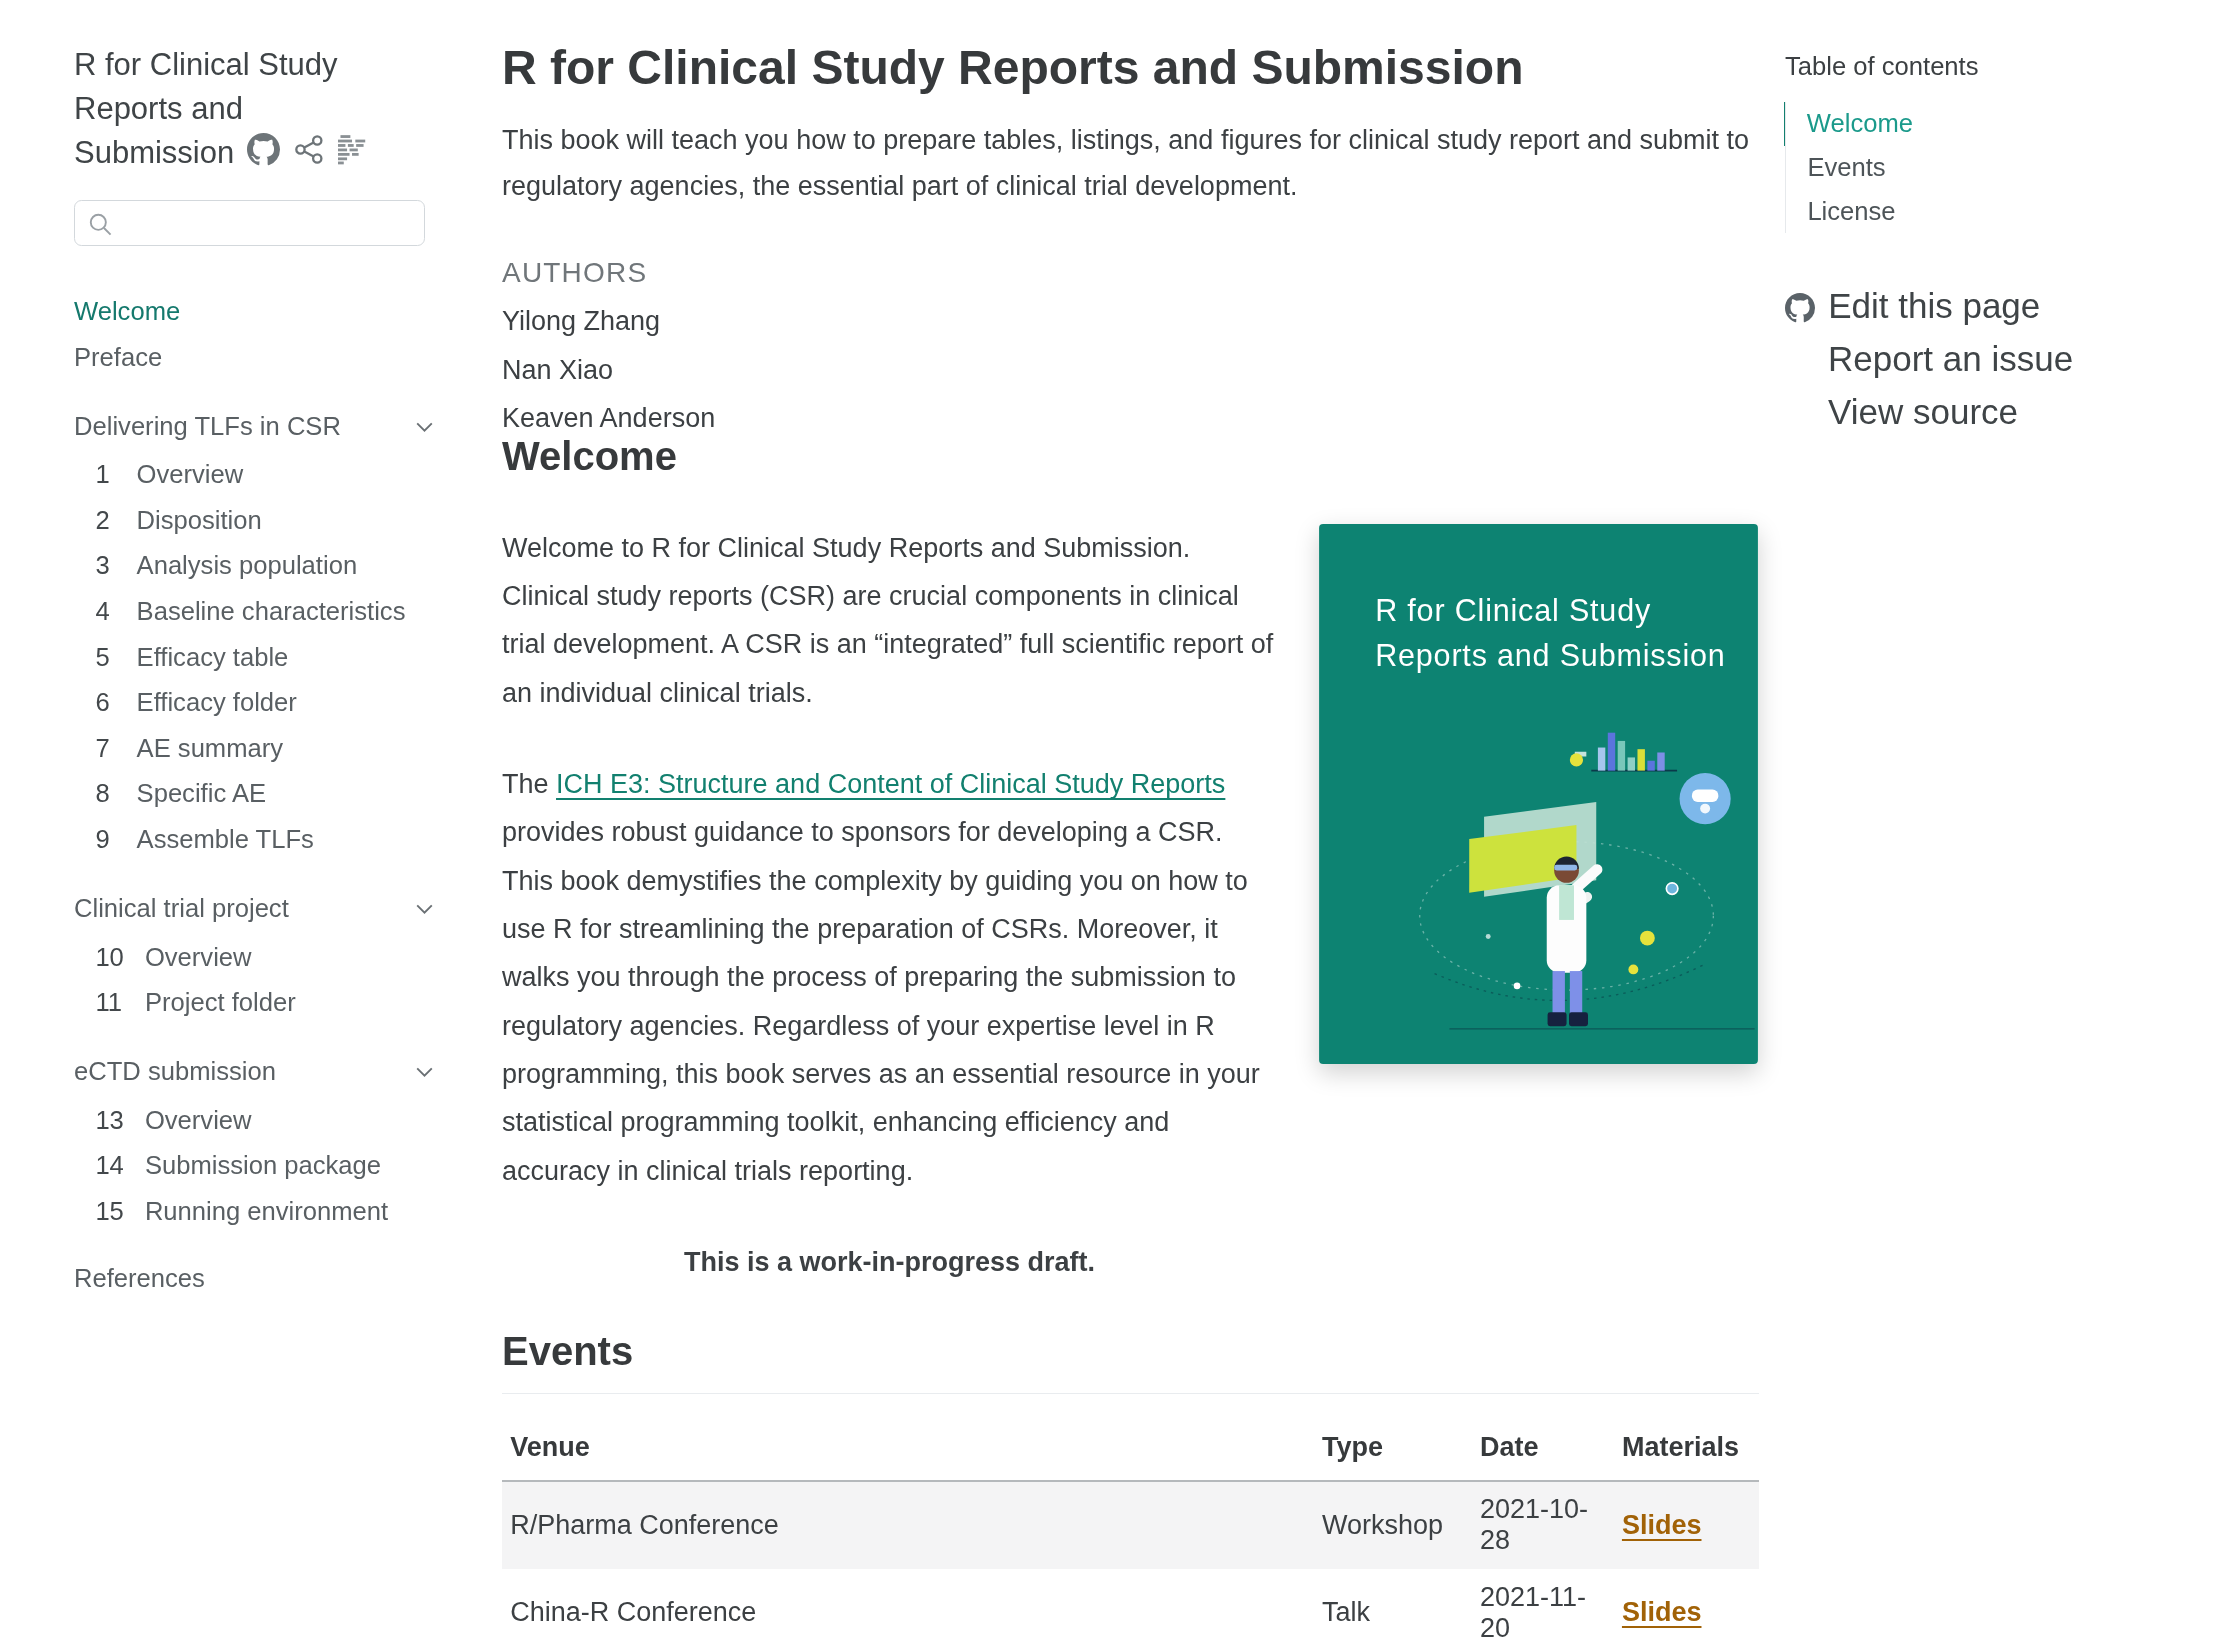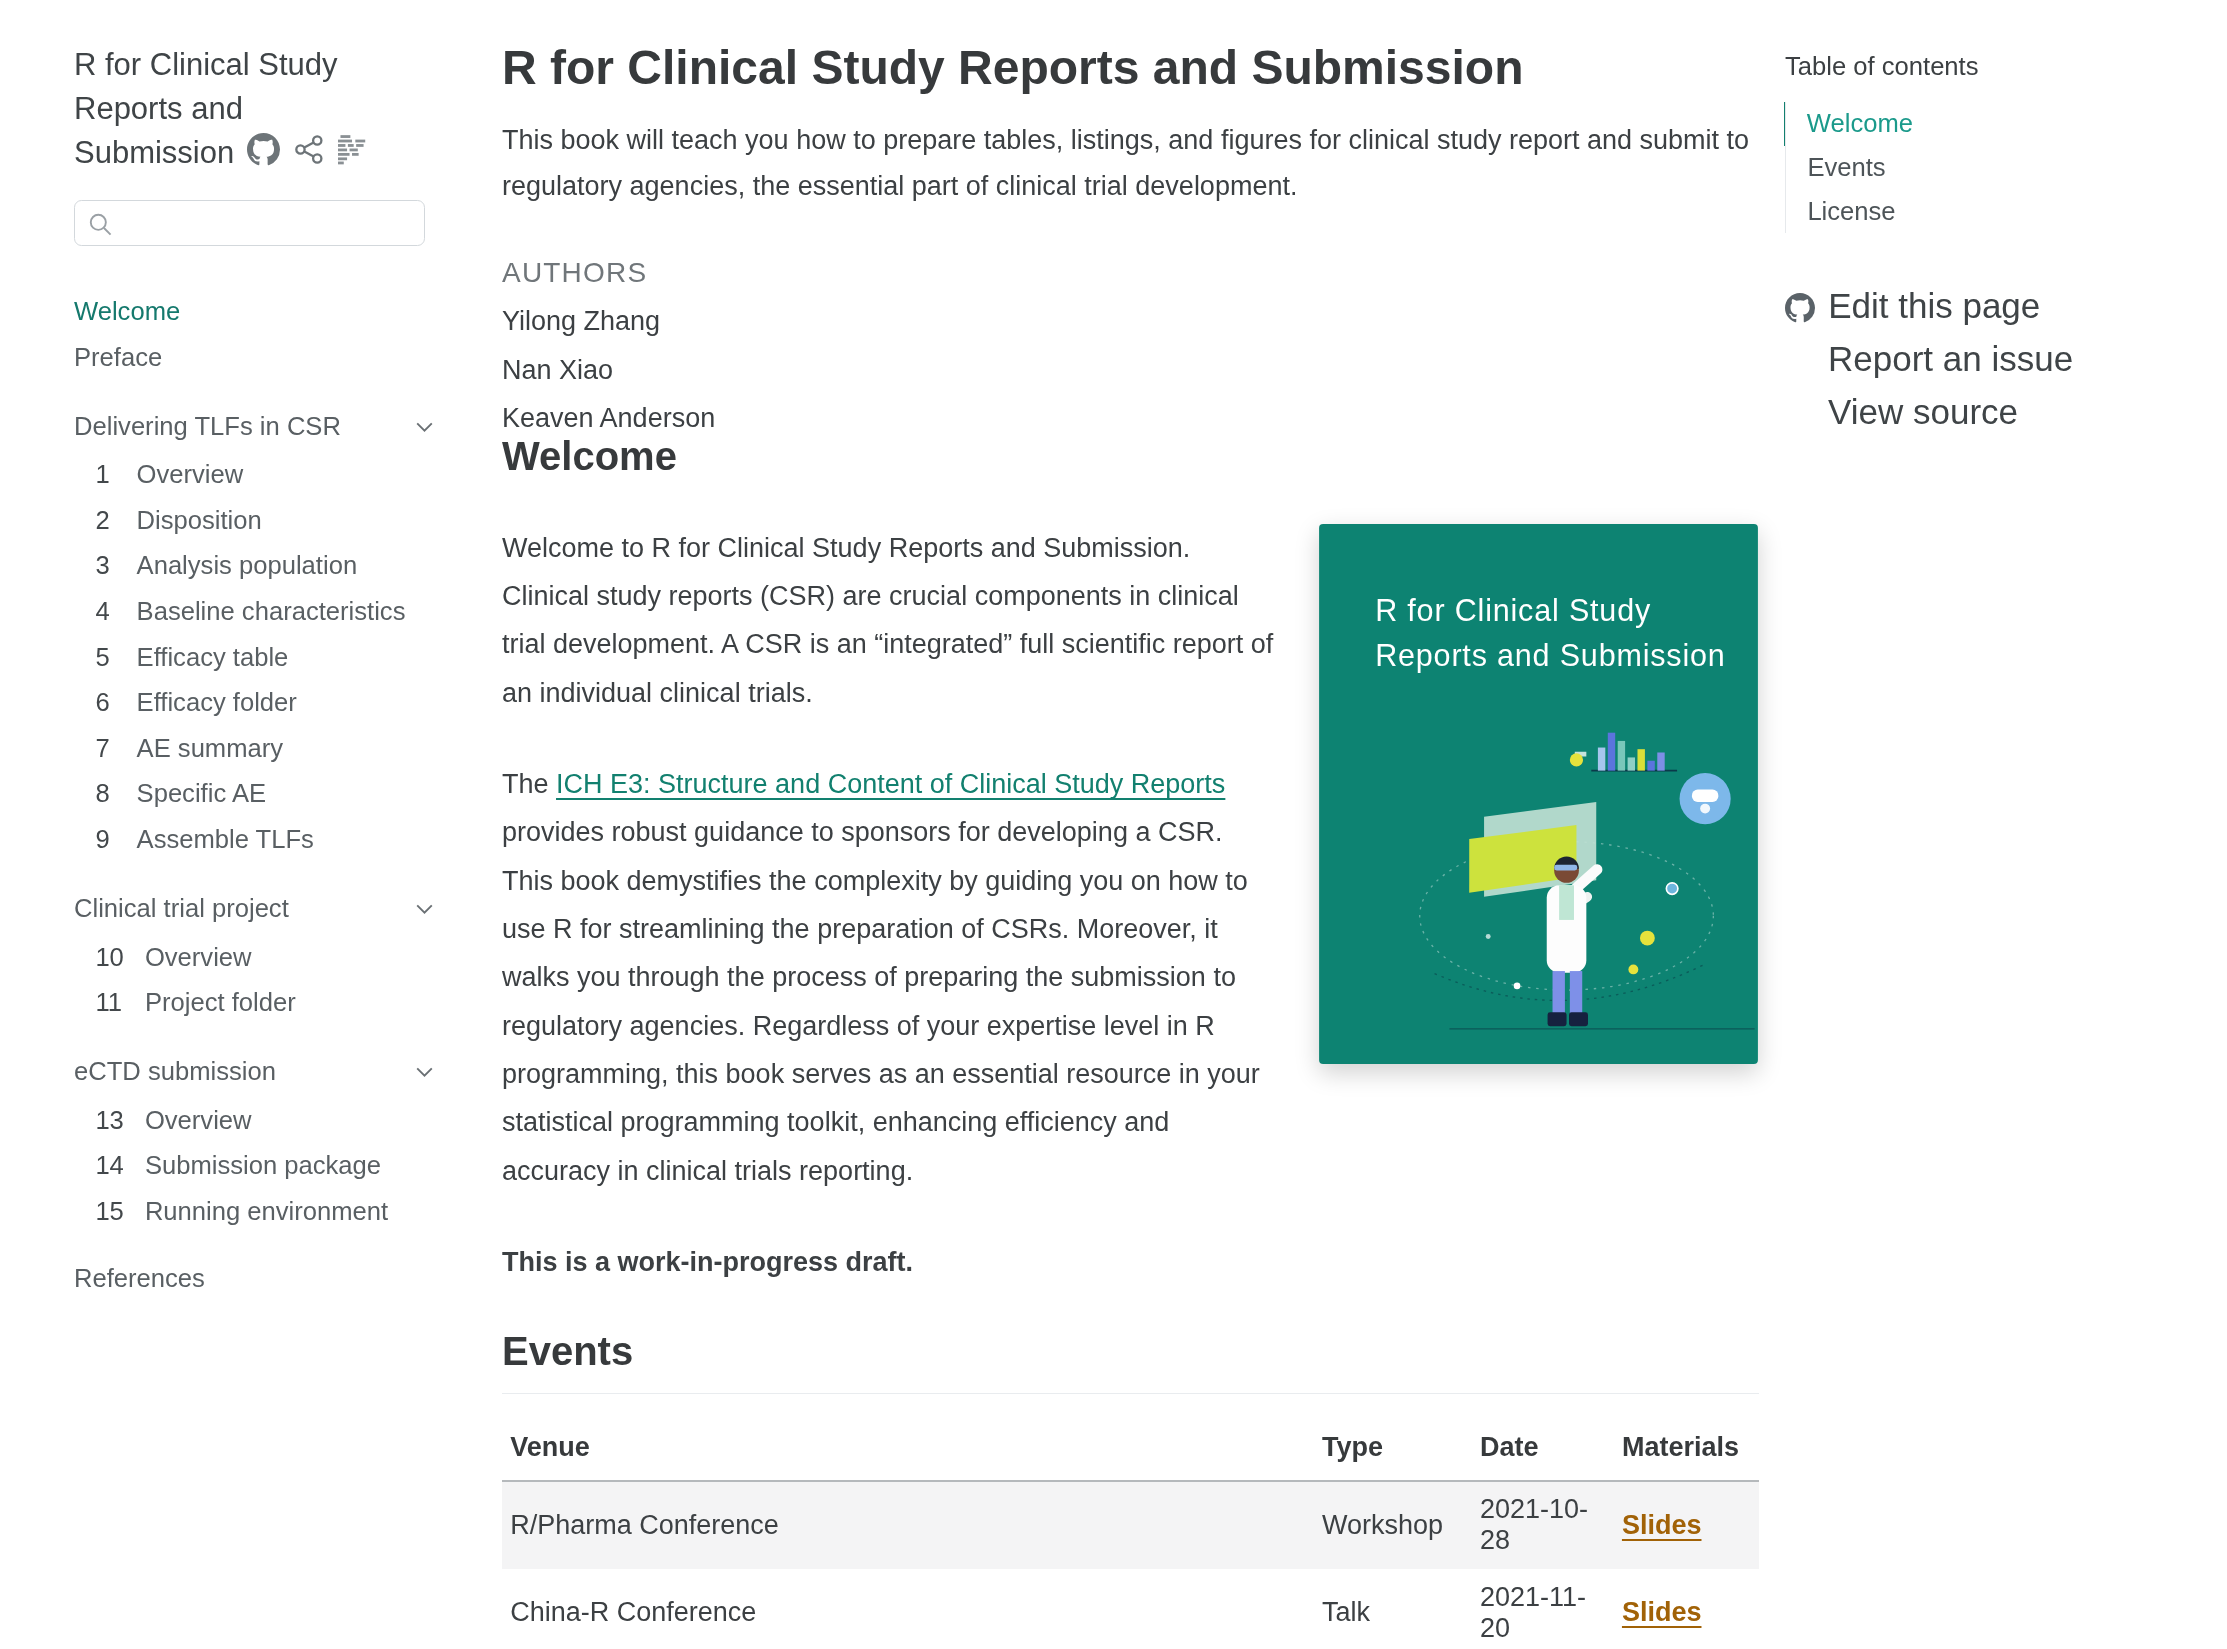--- a/index.html
+++ b/index.html
@@ -33,21 +33,21 @@
   .main{position:absolute;left:502px;top:40px;width:1257px;}
   .page-title{font-size:48px;font-weight:700;color:#373a3c;margin:0;line-height:1.15;}
   .subtitle{font-size:27px;line-height:1.68;margin-top:23px;color:#3c4043;}
   .authors-label{font-size:28px;letter-spacing:1.2px;color:#70767a;margin-top:48px;}
   .author{font-size:27px;color:#3c4043;margin-top:17.3px;}
   h2.sec{font-size:40px;font-weight:700;color:#373a3c;margin:0;line-height:1.1;}
   .welcome-h{margin-top:76px;}
   .welcome-body{position:relative;margin-top:46px;min-height:602px;}
   .welcome-body p{width:775px;font-size:27px;line-height:1.79;margin:0 0 43px 0;color:#3c4043;}
   .inline-link{color:#12806f;text-decoration:underline;text-underline-offset:5px;}
-  .wip{font-size:27px;font-weight:400;color:#373a3c;margin:5px 0 0 0;}
+  .wip{font-size:27px;font-weight:400;color:#373a3c;margin:5px 0 0 0;text-align:center;}
   .cover{position:absolute;left:817px;top:0;width:439px;height:540px;border-radius:4.1px;overflow:hidden;
          box-shadow:0 8.2px 25px rgba(0,0,0,.18);}
   .events-h{margin-top:59px;}
   hr.sec-rule{border:none;border-top:1.6px solid #e9ecef;margin:20px 0 0 0;}
   table.events{width:100%;border-collapse:collapse;margin-top:38px;font-size:27px;color:#3c4043;}
   table.events th{text-align:left;font-weight:700;color:#373a3c;padding:0 20px 16.5px 8.2px;
                   border-bottom:2.5px solid #b5b9bc;}
   table.events td{padding:12.4px 20px 13.2px 8.2px;}
   table.events tbody tr:nth-child(odd){background:#f4f4f5;}
   col.c-type{width:158px;}col.c-date{width:142px;}col.c-mat{width:124px;}

